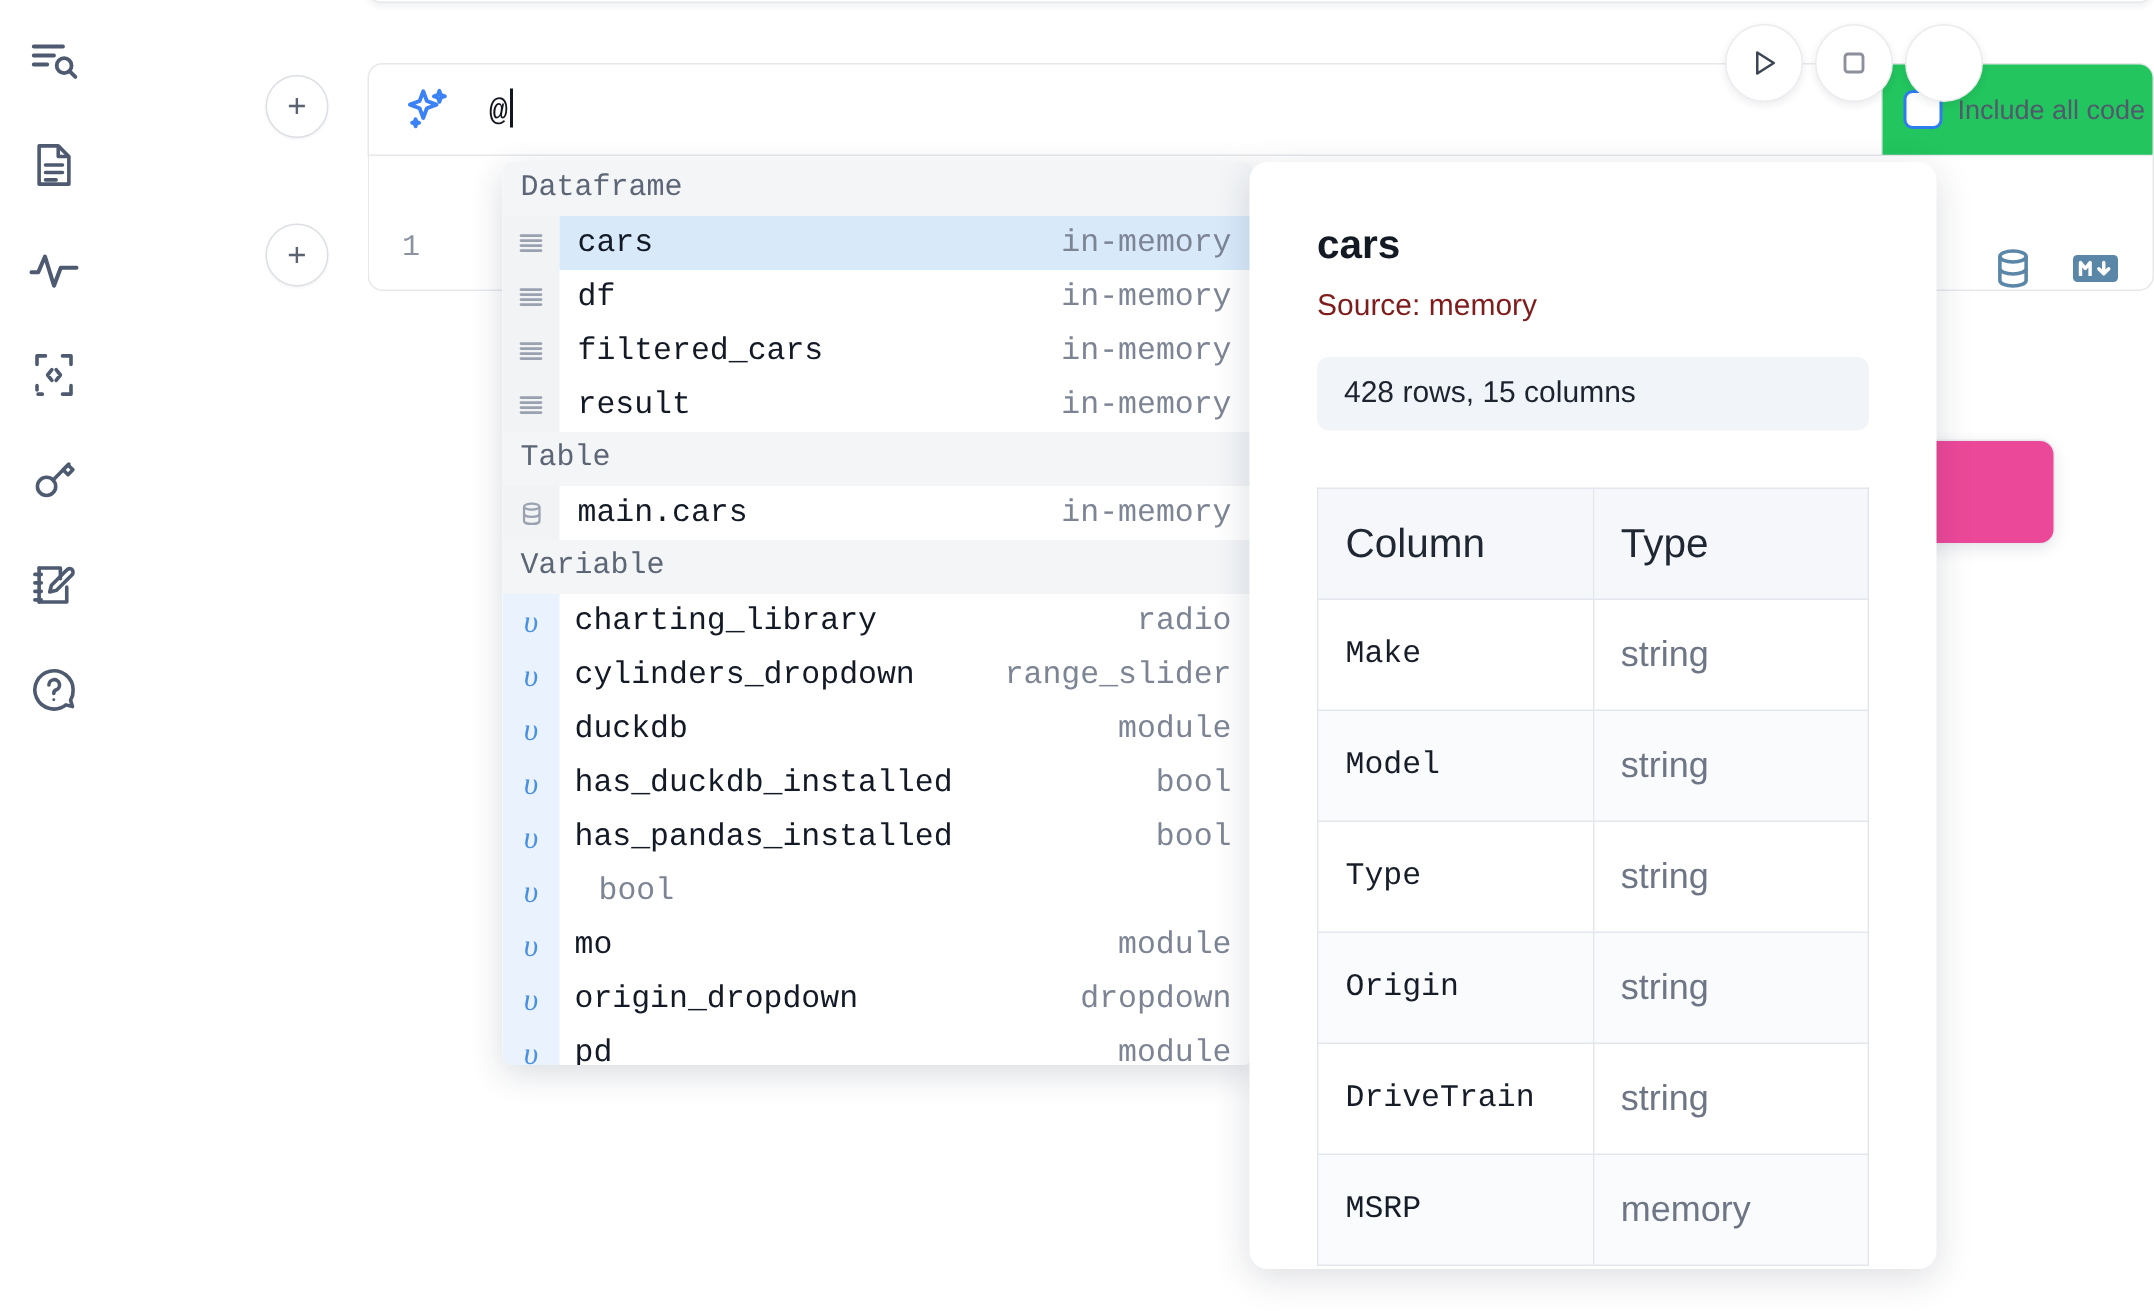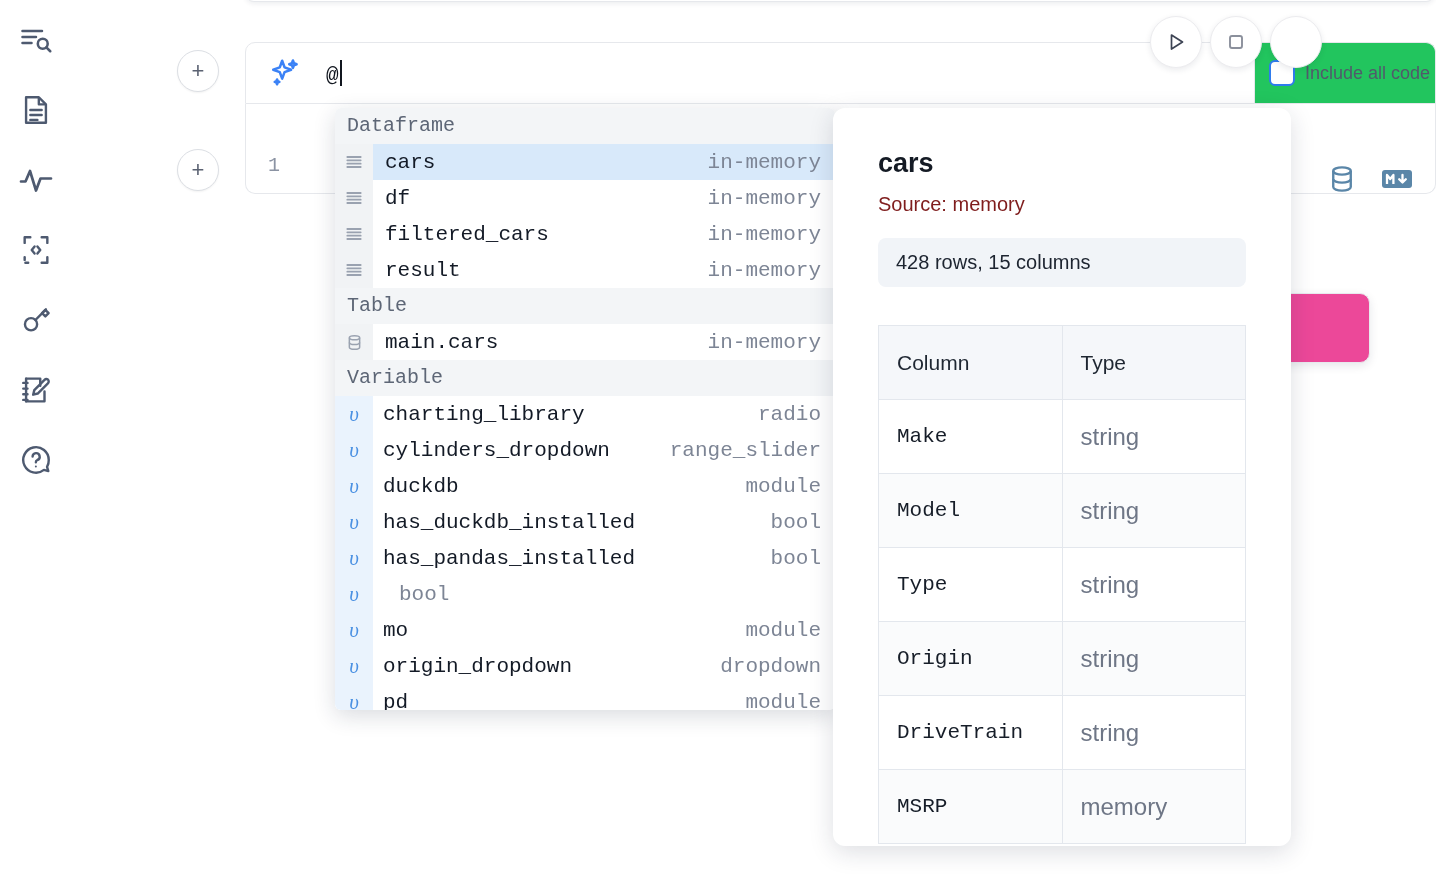--- a/index.html
+++ b/index.html
@@ -262,21 +262,21 @@
   .detail-table th, .detail-table td {
     border: 1px solid #e3e7ed;
     text-align: left;
     padding: 16px 18px;
     height: 74px;
     overflow: hidden;
   }
   .detail-table th {
     background: #f5f7fa;
     font-weight: 400;
-    font-size: 21px;
+    font-size: 27px;
     color: #1f2732;
   }
   .detail-table td.col {
     font-family: "Liberation Mono", monospace;
     font-size: 21px;
     color: #161d28;
   }
   .detail-table td.typ {
     font-size: 24px;
     color: #6e7686;

